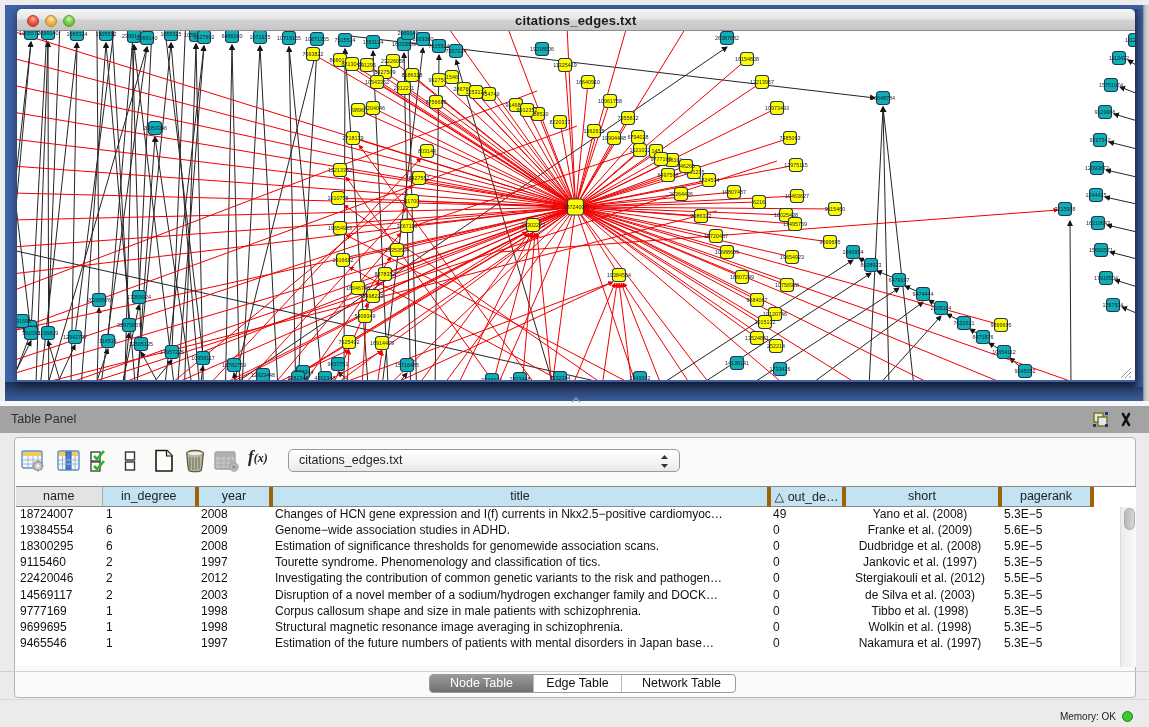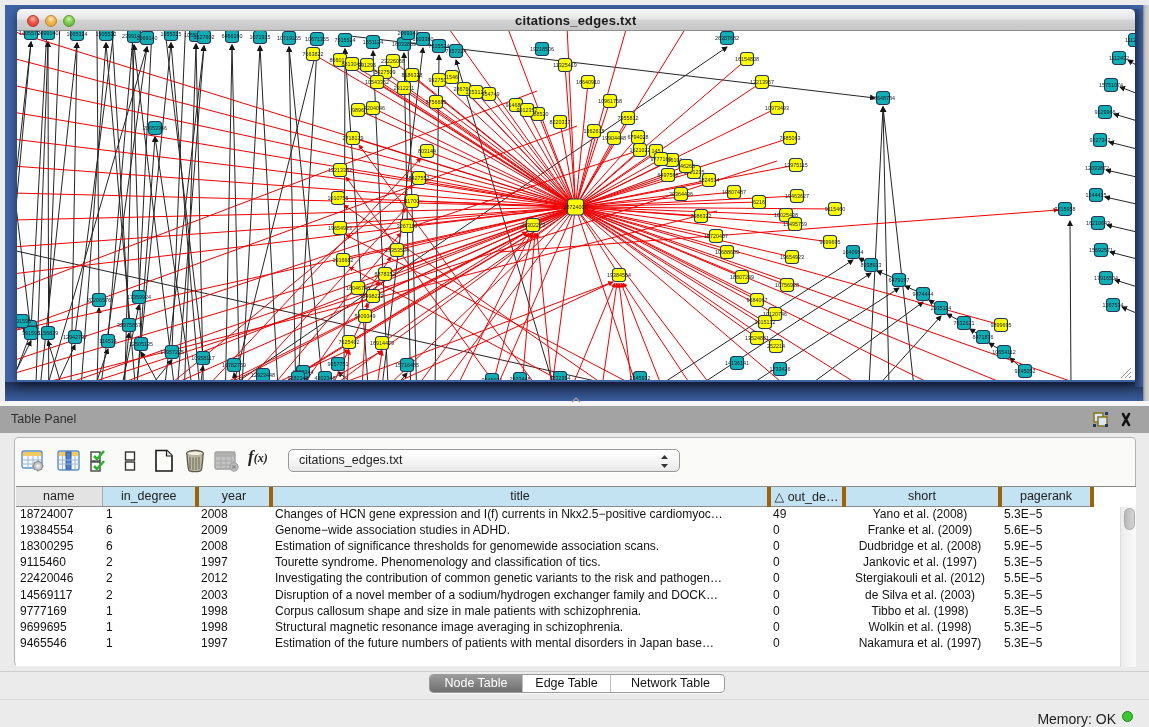--- a/index.html
+++ b/index.html
@@ -31,21 +31,21 @@
     background:linear-gradient(90deg,#858585 0%, #bdbdbd 30%, #d6d6d6 100%); }
 
   
   .tp { position:absolute; left:0; top:401px; width:1149px; height:326px; background:#ebebeb; }
   .tp-lightrow { position:absolute; left:0; top:0; width:1149px; height:4.5px; background:#f6f6f6; }
   .tp-head { position:absolute; left:0; top:4.5px; width:1149px; height:27px; background:#a3a3a3;padding-left:28px; }
   .tp-head .t { position:absolute; left:11px; top:6px; font-size:12.5px; color:#2e2e2e; }
   .tp-head .icons { position:absolute; right:12px; top:5px; }
   .splitter { position:absolute; left:570px; top:-4px; width:12px; height:6px; }
 
-  .inset { position:absolute; left:14px; top:36px; width:1122px; height:229px;
+  .inset { position:absolute; left:14px; top:36px; width:1122px; height:261px;
     background:#fafaf8; border:1px solid #b4b4b4; border-radius:4px; }
   .toolbar { position:absolute; left:0; top:0; width:100%; height:48px; }
   .toolbar .ic { position:absolute; top:11px; }
   .dropdown { position:absolute; left:273px; top:11px; width:392px; height:23px;
     border:1px solid #9a9a9a; border-radius:5px;
     background:linear-gradient(180deg,#ffffff 0%,#f4f4f4 60%,#e8e8e8 100%);
     font-size:12.5px; color:#1e1e1e; line-height:21px; padding-left:10px;
     box-shadow:0 1px 1px rgba(255,255,255,0.8); }
   .dropdown .arr { position:absolute; right:10px; top:1px; font-size:11px; color:#333; }
 
@@ -60,24 +60,24 @@
   .scrollbar { position:absolute; left:1104px; top:20px; width:16px; height:160px;
     background:linear-gradient(90deg,#ececec,#fafafa); border-left:1px solid #dcdcdc; }
   .thumb { position:absolute; left:2.5px; top:1px; width:11px; height:22px; border-radius:6px;
     background:linear-gradient(90deg,#b9b9b9,#d6d6d6); border:1px solid #ababab; }
 
   .divider { position:absolute; left:0; top:269.5px; width:1149px; height:1px; background:#cfcfcf; }
   .seg { position:absolute; left:429px; top:272.5px; height:19px; display:flex;
     border:1px solid #9b9b9b; border-radius:4px; overflow:hidden; font-size:12.5px;
     background:#fff; box-shadow:0 1px 0 rgba(255,255,255,0.7); }
   .seg div { line-height:17.5px; text-align:center; }
-  .seg .s1 { width:92px; background:linear-gradient(180deg,#9a9a9a,#6f6f6f); color:#fff; }
+  .seg .s1 { width:103px; background:linear-gradient(180deg,#9a9a9a,#6f6f6f); color:#fff; }
   .seg .s2 { width:88px; color:#111; border-left:1px solid #bdbdbd; }
   .seg .s3 { width:114px; color:#111; border-left:1px solid #bdbdbd;padding-left:6px; }
-  .status { position:absolute; right:33px; top:309.5px; font-size:14px; color:#1e1e1e; }
+  .status { position:absolute; right:33px; top:309.5px; font-size:10px; color:#1e1e1e; }
   .greendot { position:absolute; right:16px; top:310px; width:11px; height:11px; border-radius:50%;
     background:#36ca2e; border:1.5px solid #267d1e; }
 </style>
 </head>
 <body>
   <div class="net-area">
     <div class="blue-desk">
       <div class="shadow-b"></div>
       <div class="shadow-r"></div>
       <div class="win">

